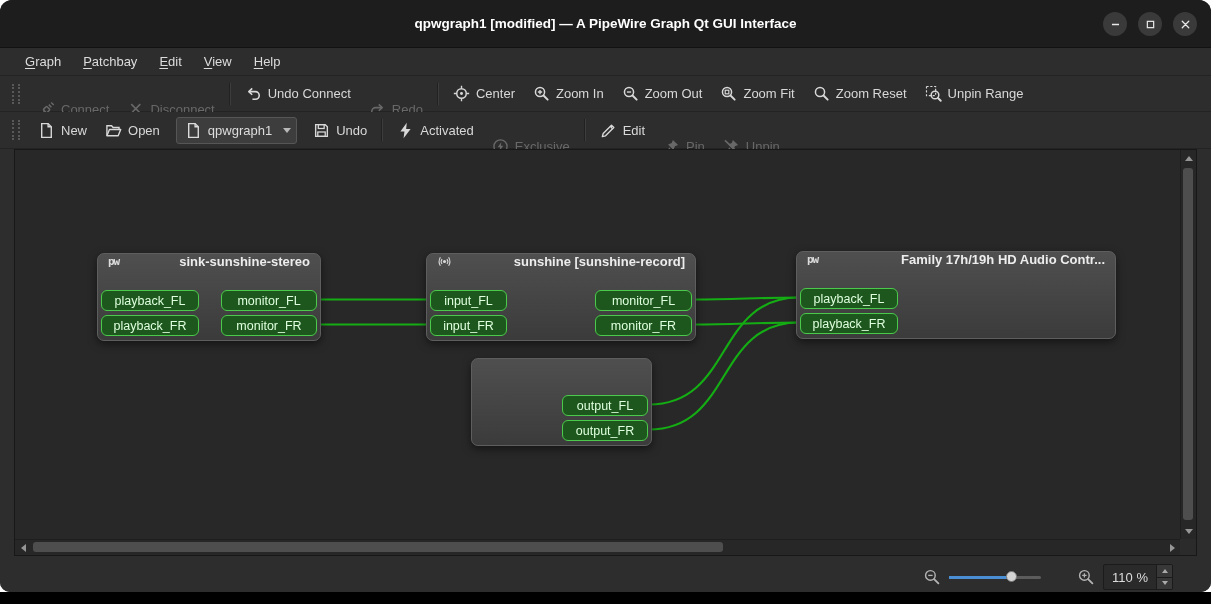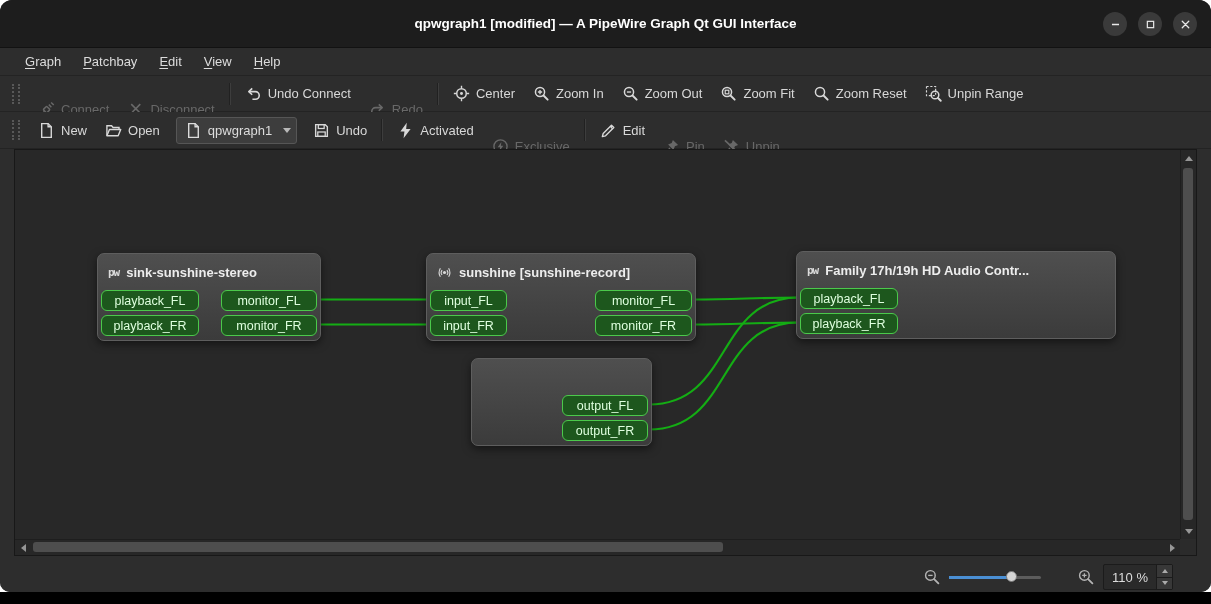--- a/index.html
+++ b/index.html
@@ -40,22 +40,22 @@
 
   
   .graph-view { position:absolute; left:14px; top:149px; width:1183px; height:407px;
                 background:#282828; border:1px solid #181818; }
   .viewport { position:absolute; left:0; top:0; width:1165px; height:389px; overflow:hidden; }
   .wires { position:absolute; left:0; top:0; }
   .wires path { stroke:#14ad14; stroke-width:2.2; fill:none; stroke-linecap:round; }
 
   .node { position:absolute; background:linear-gradient(180deg,#4f4f4f,#3b3b3b); border:1px solid #5e5e5e;
           border-radius:7px; box-shadow:0 3px 9px rgba(0,0,0,.5); }
-  .node-header { display:flex; align-items:center; gap:7px; padding:11px 10px 0 10px; color:#ededed;
-                 font-size:13px; font-weight:bold; white-space:nowrap; overflow:hidden; }
+  .node-header { display:flex; align-items:center; gap:7px; padding:0 10px 0 10px; color:#ededed;
+                 font-size:13px; font-weight:bold; white-space:nowrap; overflow:hidden;justify-content:space-between; }
   .node-icon { color:#d8d8d8; display:flex; }
   .node-icon svg { width:15px; height:15px; }
   .pw-glyph { font-family:"DejaVu Sans Mono", monospace; font-size:11px; font-weight:bold; color:#dcdcdc; letter-spacing:-1px; }
   .port { position:absolute; height:21px; display:flex; align-items:center; justify-content:center;
           font-size:12.5px; color:#dfffdf; background:#1d571d; border:1px solid #4bc94b; border-radius:6px; }
   .port.in { left:3px; } .port.out { right:3px;margin-left:16px; }
   .r1 { top:36px; } .r2 { top:61px; }
 
   
   .vscroll { position:absolute; top:0; right:0; width:16px; height:389px; background:#272727; border-left:1px solid #1e1e1e; }

